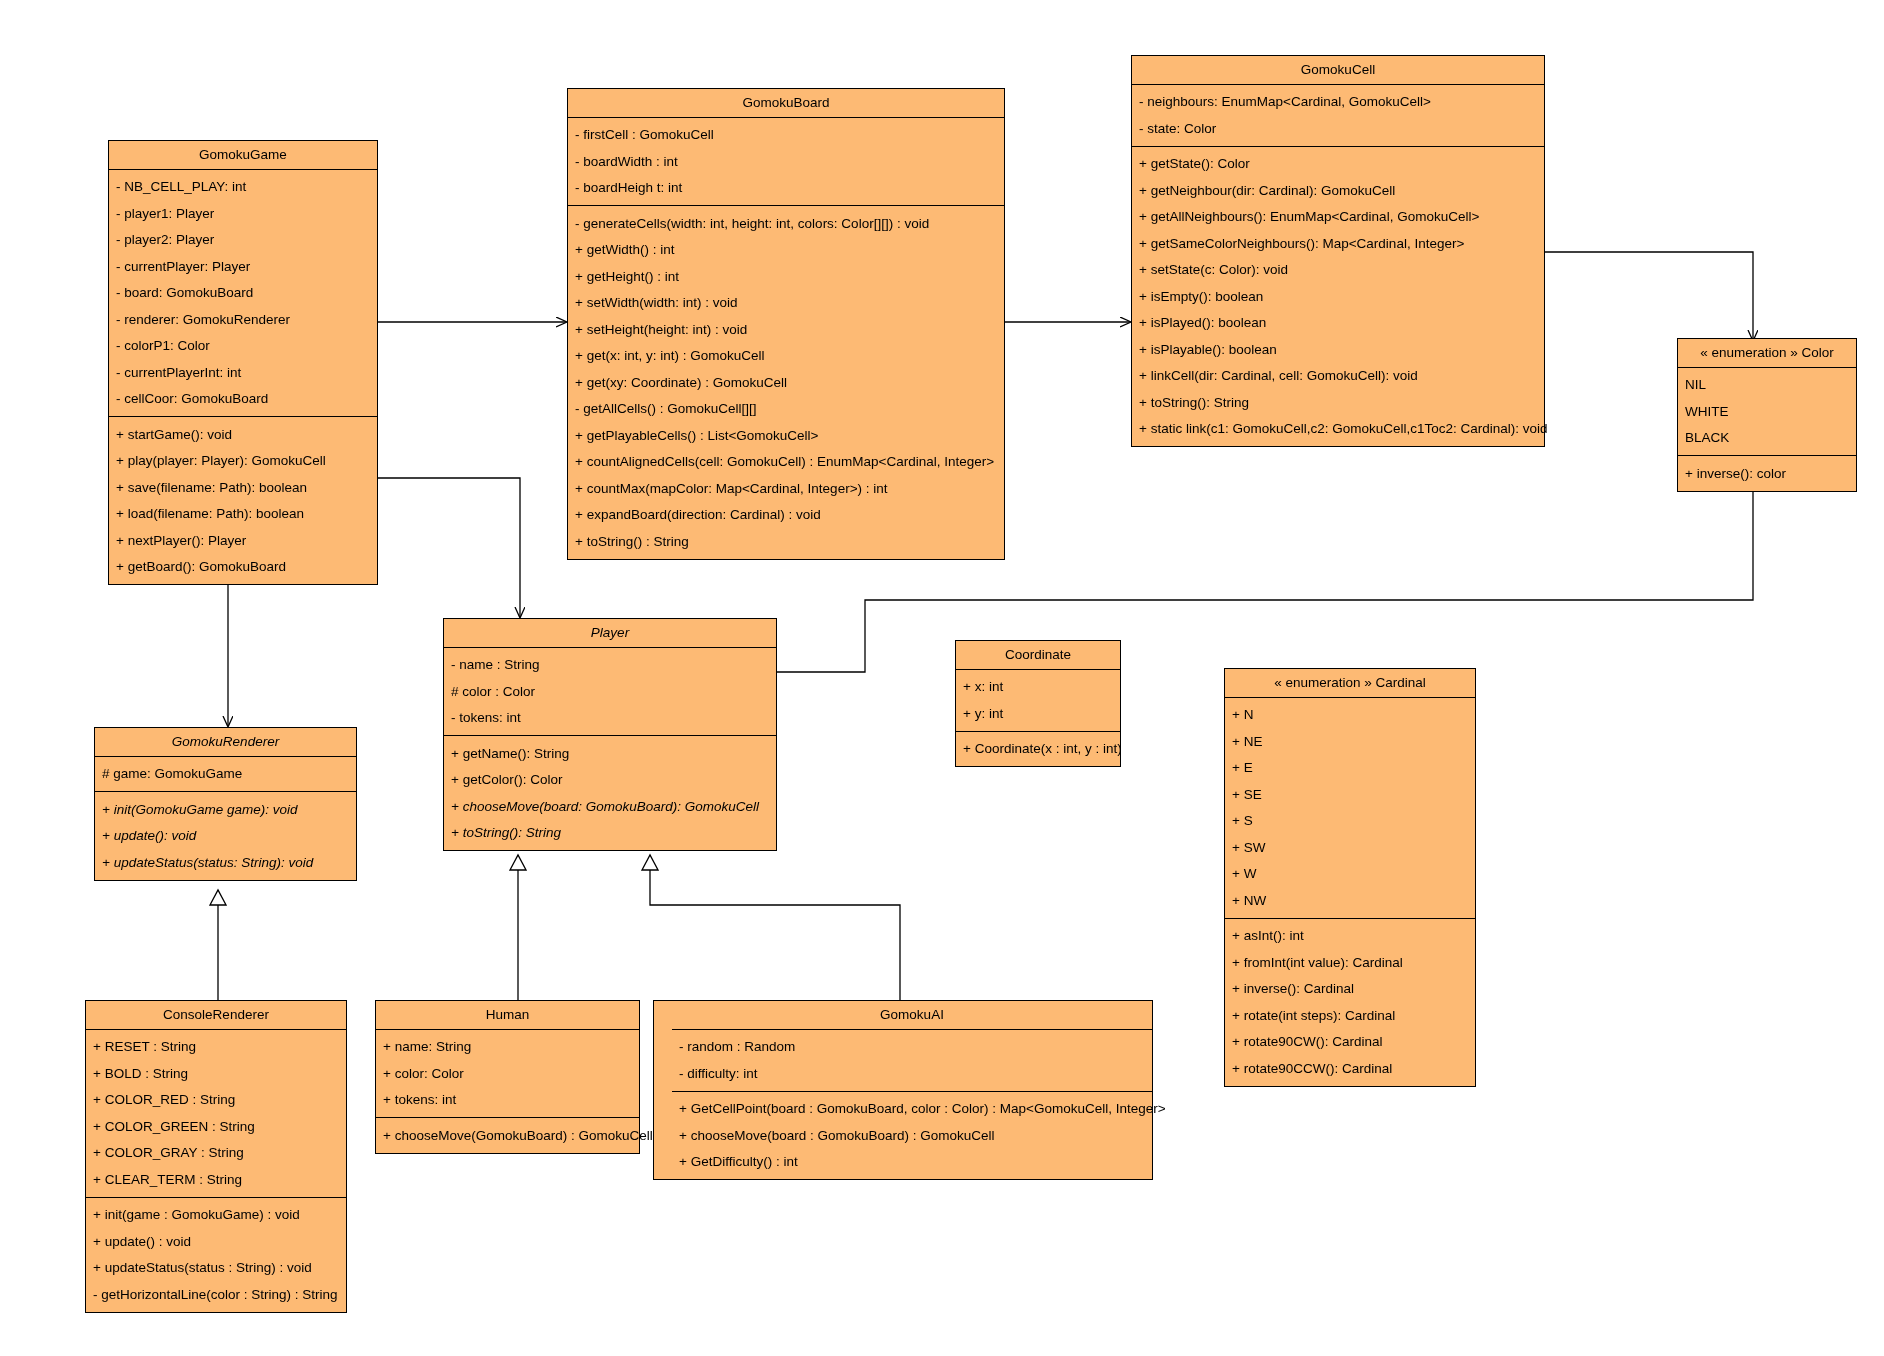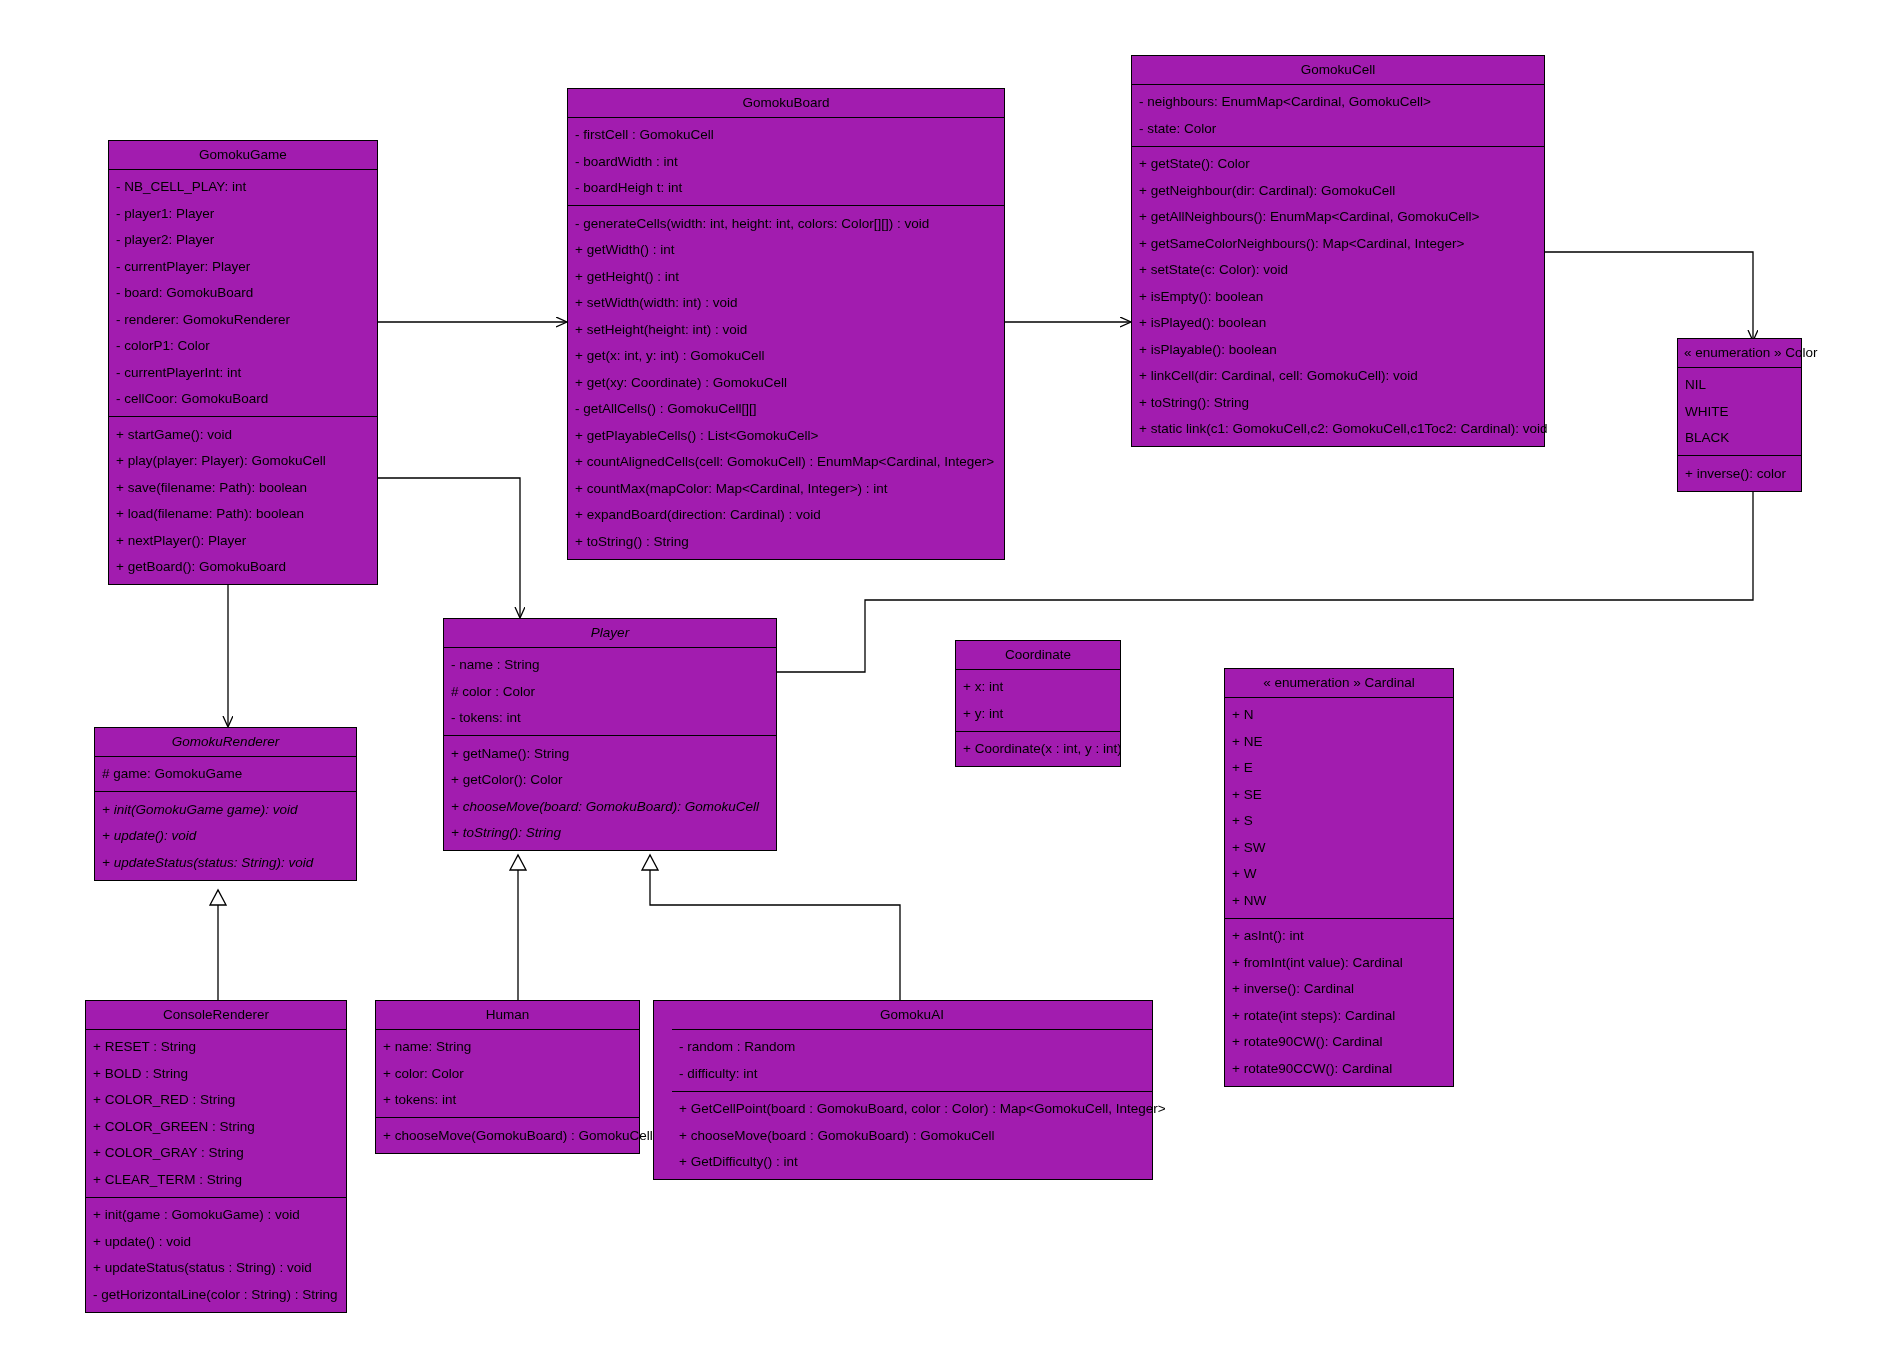--- a/index.html
+++ b/index.html
@@ -23,21 +23,21 @@
     left: 0;
     top: 0;
     width: 1884px;
     height: 1356px;
     pointer-events: none;
   }
   .uml-class {
     position: absolute;
     box-sizing: border-box;
     border: 1.3px solid #000000;
-    background: #a21caf;
+    background: #fdba74;
     font-size: 13.5px;
     line-height: 1;
   }
   .uml-title {
     text-align: center;
     padding: 7px 6px 7px 6px;
     font-size: 13.5px;
     white-space: nowrap;
     overflow: visible;
   }
@@ -150,21 +150,21 @@
       <div class="uml-row">+ setState(c: Color): void</div>
       <div class="uml-row">+ isEmpty(): boolean</div>
       <div class="uml-row">+ isPlayed(): boolean</div>
       <div class="uml-row">+ isPlayable(): boolean</div>
       <div class="uml-row">+ linkCell(dir: Cardinal, cell: GomokuCell): void</div>
       <div class="uml-row">+ toString(): String</div>
       <div class="uml-row">+ static link(c1: GomokuCell,c2: GomokuCell,c1Toc2: Cardinal): void</div>
     </div>
   </div>
 
-  <div class="uml-class" style="left:1677px; top:338px; width:125px;">
+  <div class="uml-class" style="left:1677px; top:338px; width:180px;">
     <div class="uml-title">« enumeration » Color</div>
     <div class="uml-compartment">
       <div class="uml-row">NIL</div>
       <div class="uml-row">WHITE</div>
       <div class="uml-row">BLACK</div>
     </div>
     <div class="uml-compartment">
       <div class="uml-row">+ inverse(): color</div>
     </div>
   </div>
@@ -188,21 +188,21 @@
     <div class="uml-title">Coordinate</div>
     <div class="uml-compartment">
       <div class="uml-row">+ x: int</div>
       <div class="uml-row">+ y: int</div>
     </div>
     <div class="uml-compartment">
       <div class="uml-row">+ Coordinate(x : int, y : int)</div>
     </div>
   </div>
 
-  <div class="uml-class" style="left:1224px; top:668px; width:230px;">
+  <div class="uml-class" style="left:1224px; top:668px; width:252px;">
     <div class="uml-title">« enumeration » Cardinal</div>
     <div class="uml-compartment">
       <div class="uml-row">+ N</div>
       <div class="uml-row">+ NE</div>
       <div class="uml-row">+ E</div>
       <div class="uml-row">+ SE</div>
       <div class="uml-row">+ S</div>
       <div class="uml-row">+ SW</div>
       <div class="uml-row">+ W</div>
       <div class="uml-row">+ NW</div>

